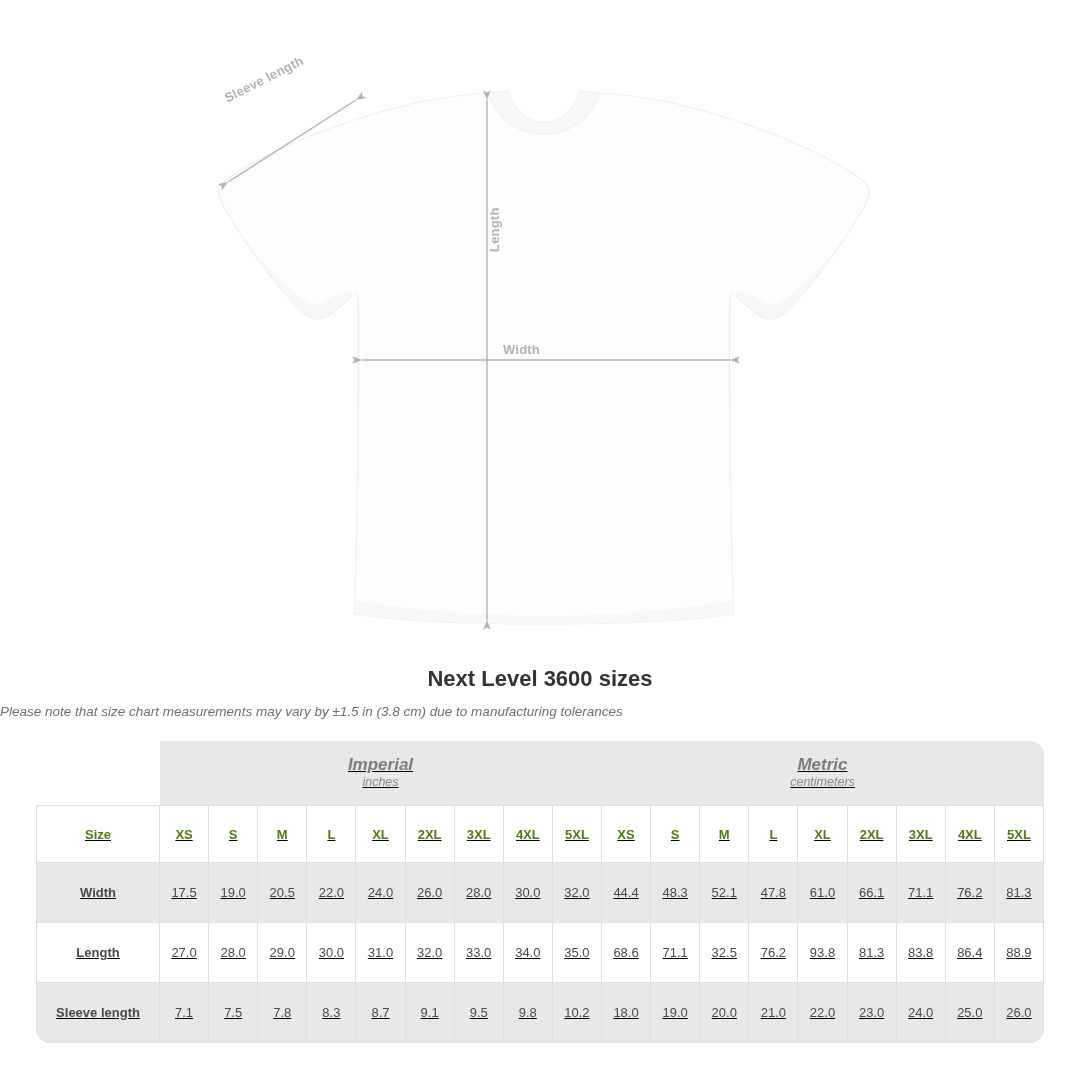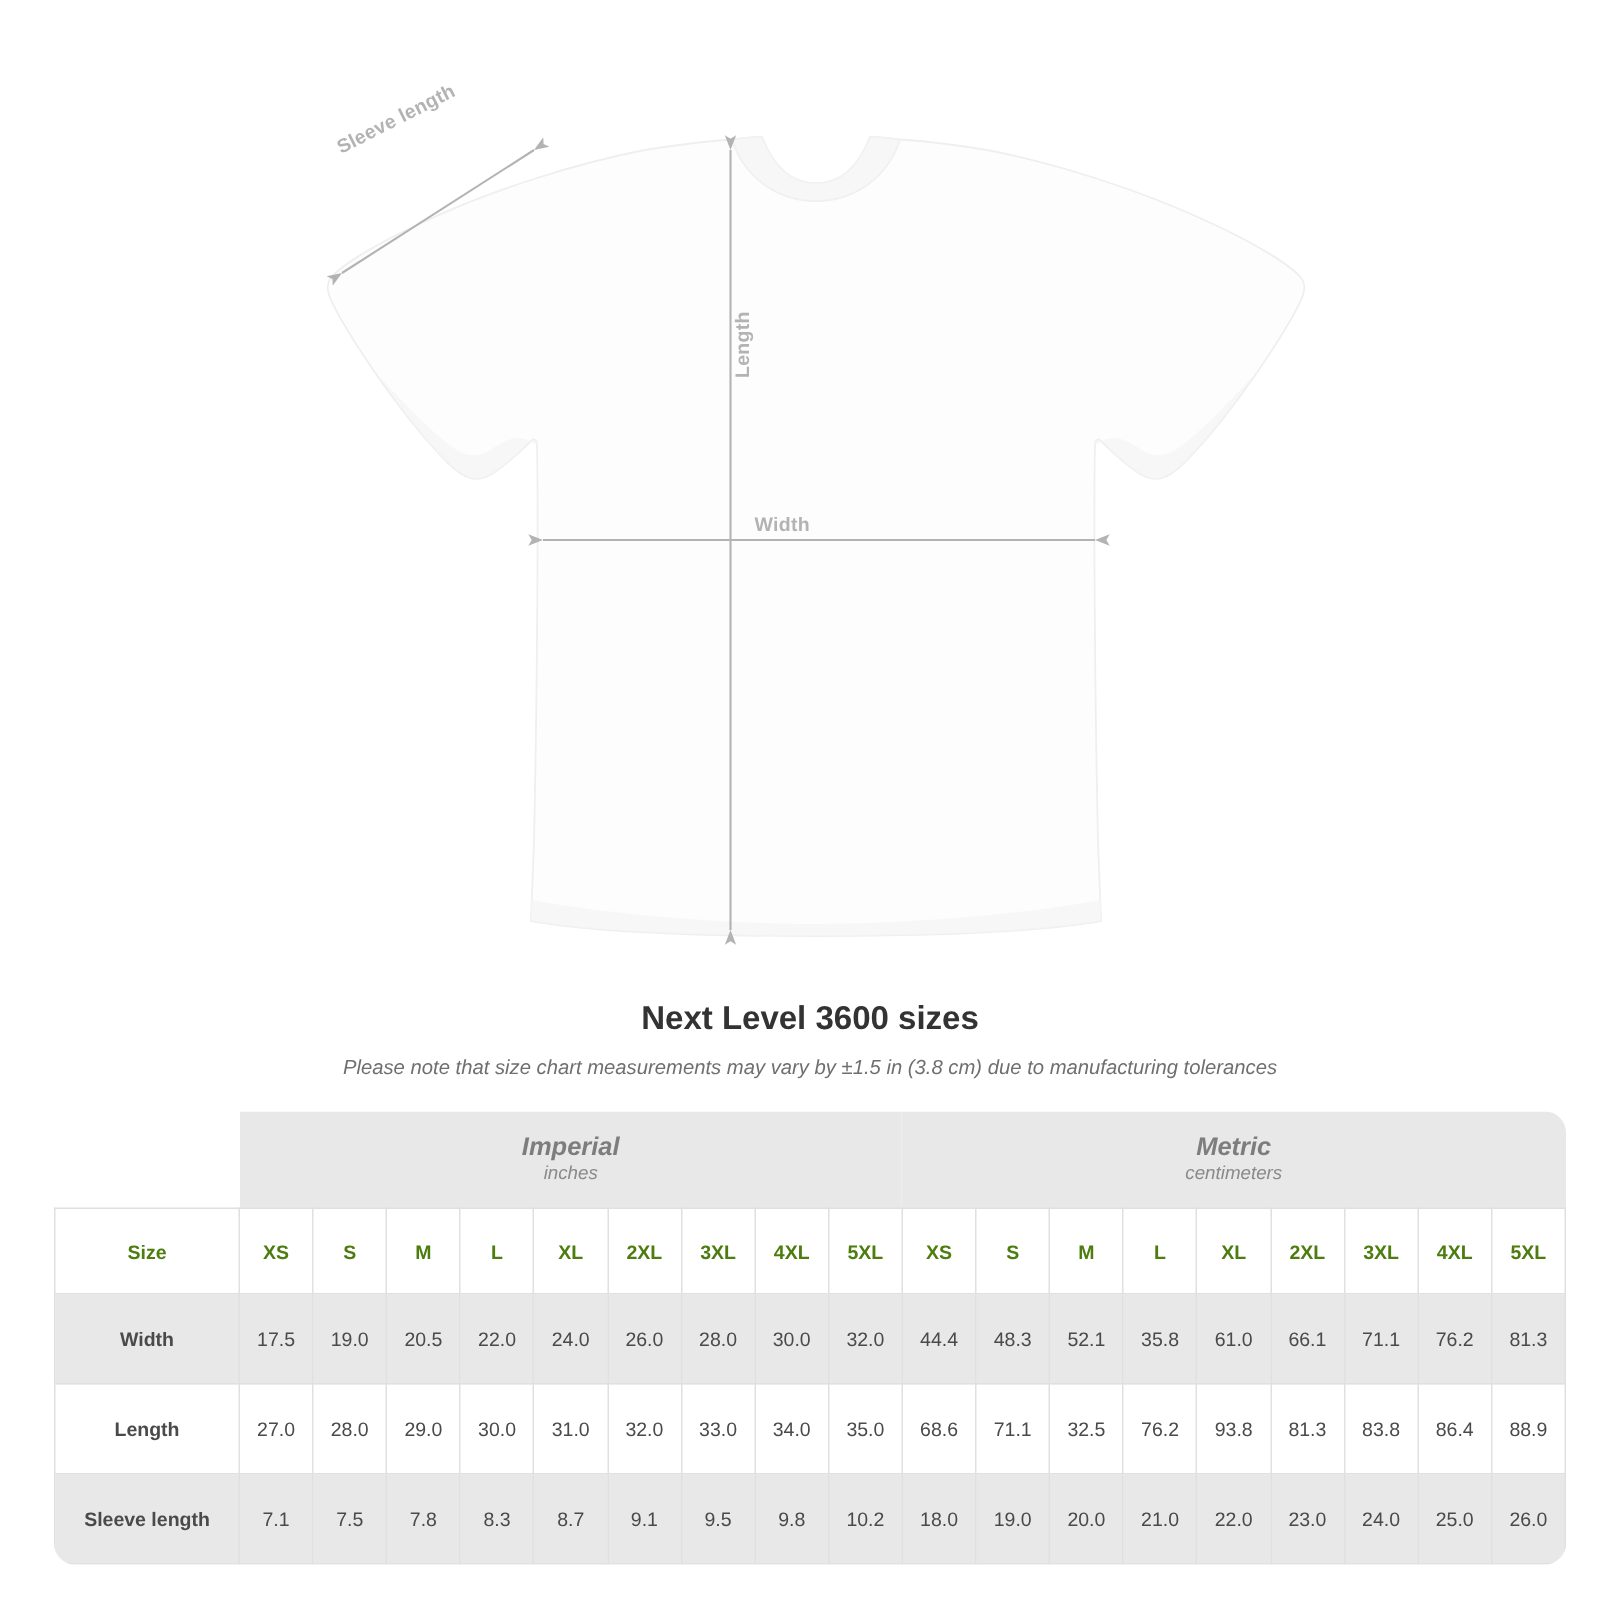--- a/index.html
+++ b/index.html
@@ -42,38 +42,39 @@
 
   
   .title {
     text-align: center;
     font-size: 22px;
     font-weight: bold;
     color: #333333;
     margin-top: 26px;
   }
   .subtitle {
-    text-align: center;
+    text-align: left;
     font-size: 13.5px;
     font-style: italic;
     color: #6f6f6f;
     margin-top: 12px;
   }
 
   
   .table-wrap {
     margin: 22px 36px 0 36px;
     border-radius: 14px;
     overflow: hidden;
     background: #ffffff;
   }
   table {
     width: 100%;
     border-collapse: collapse;
     table-layout: fixed;
+    text-decoration: underline;
   }
   .unit-row td {
     background: #e8e8e8;
     padding: 14px 0 16px 0;
     text-align: center;
     border: none;
   }
   .unit-system {
     font-size: 17px;
     font-style: italic;
@@ -238,21 +239,21 @@
           <td>20.5</td>
           <td>22.0</td>
           <td>24.0</td>
           <td>26.0</td>
           <td>28.0</td>
           <td>30.0</td>
           <td>32.0</td>
           <td>44.4</td>
           <td>48.3</td>
           <td>52.1</td>
-          <td>35.8</td>
+          <td>47.8</td>
           <td>61.0</td>
           <td>66.1</td>
           <td>71.1</td>
           <td>76.2</td>
           <td>81.3</td>
         </tr>
 
         <tr class="data-row row-plain">
           <td class="row-label">Length</td>
           <td>27.0</td>

